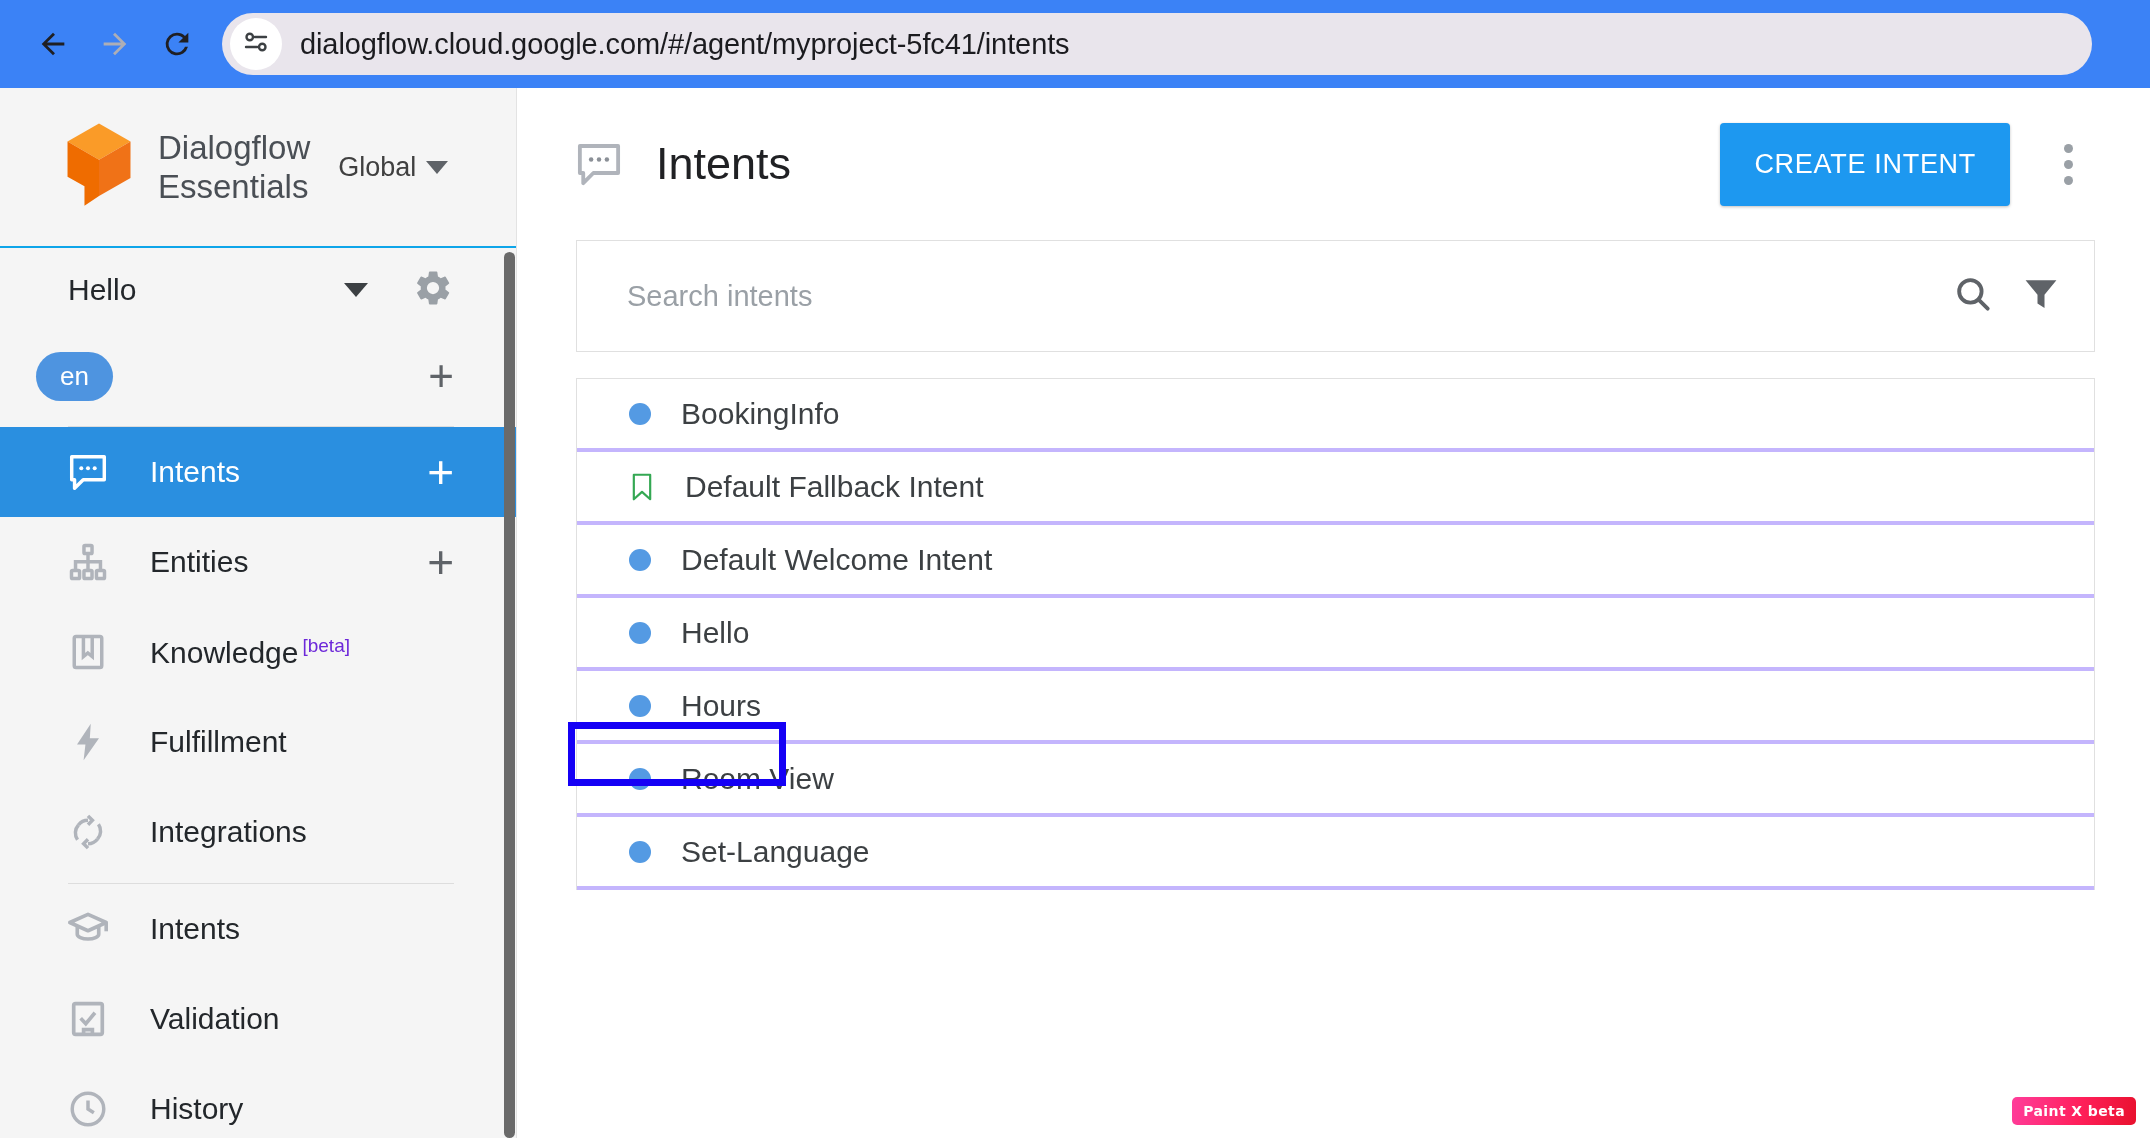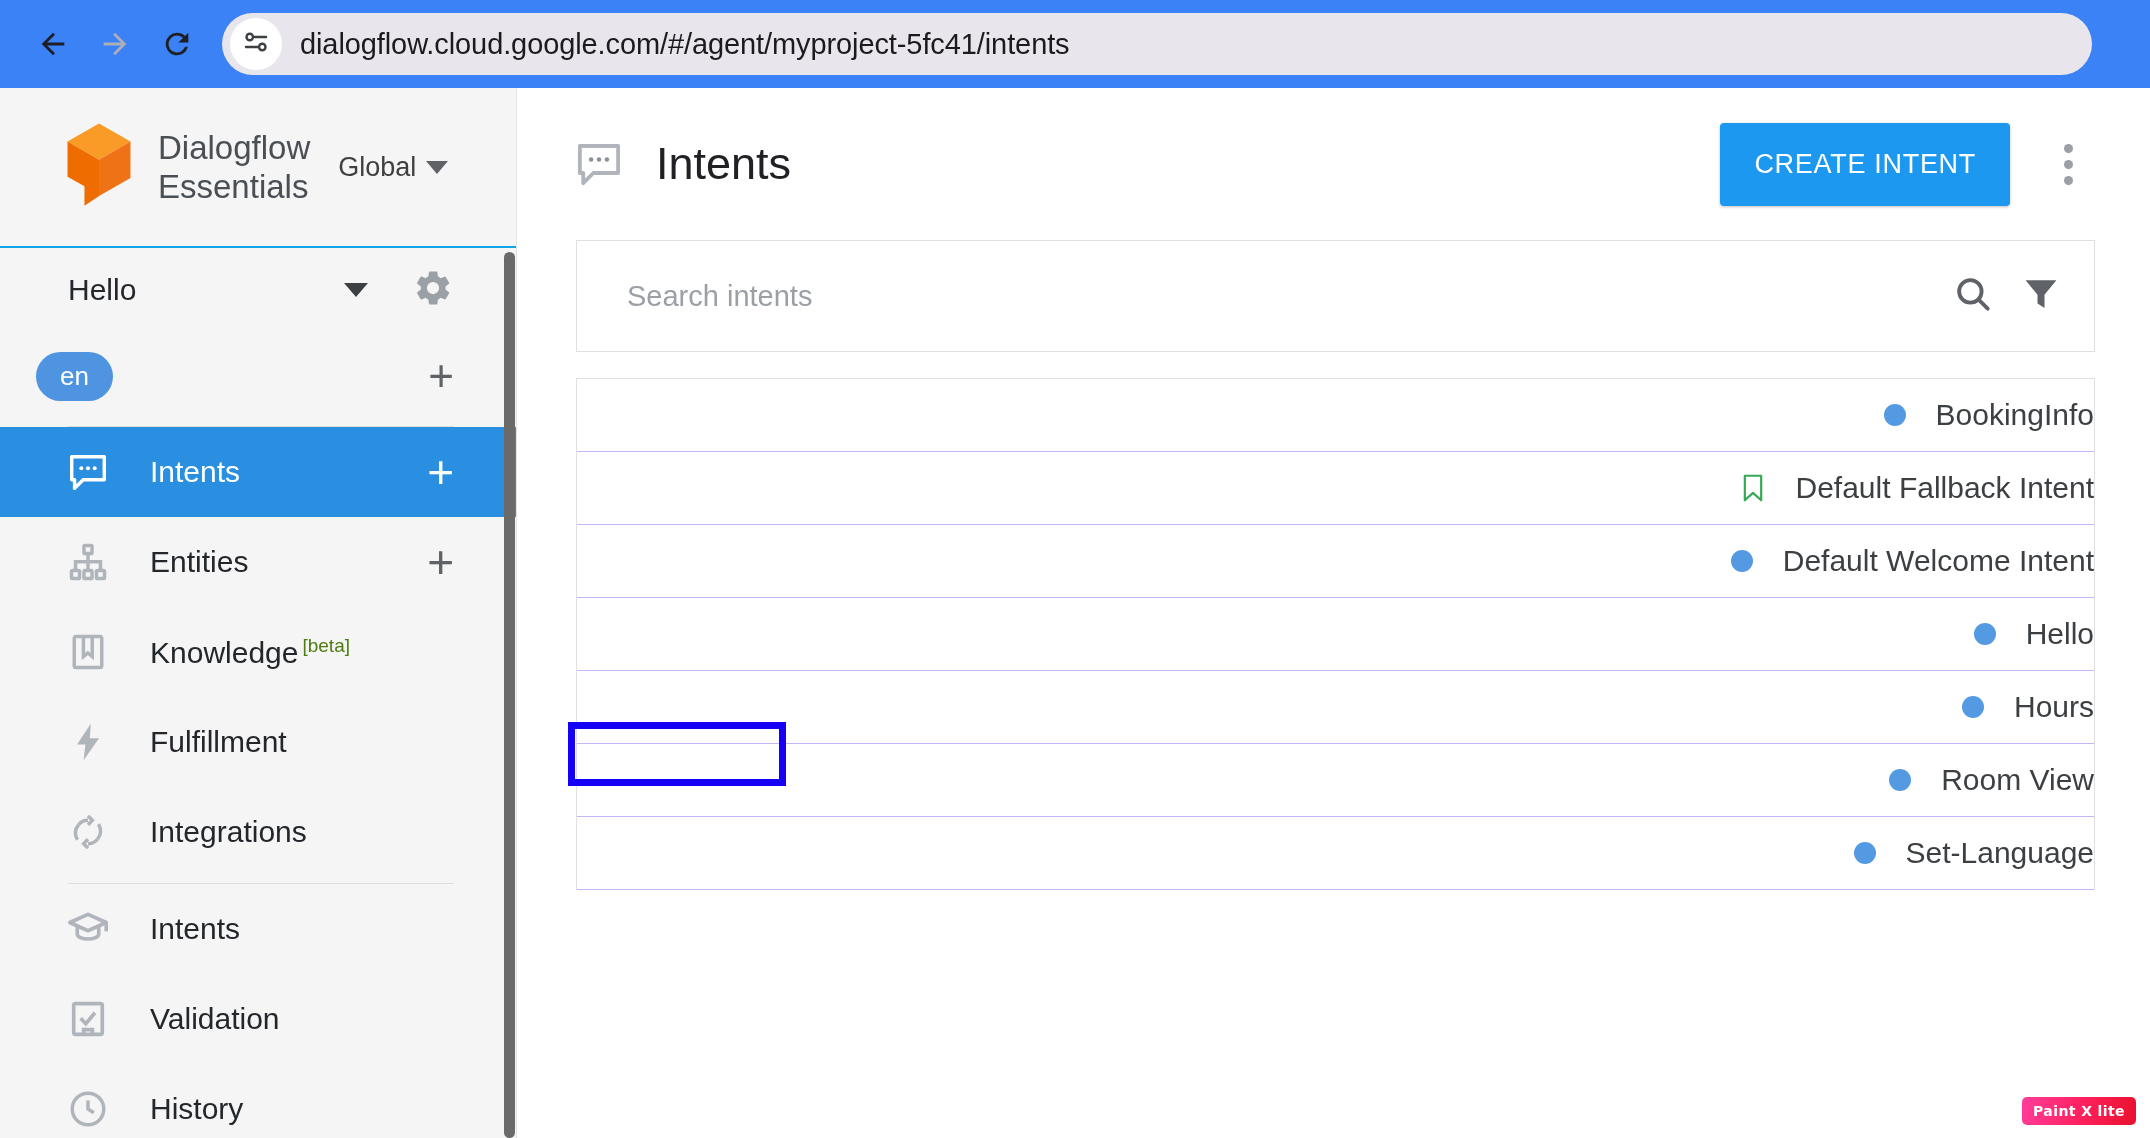--- a/index.html
+++ b/index.html
@@ -129,21 +129,21 @@
     width: 52px; min-width: 52px; height: 52px;
     display: flex; align-items: center; justify-content: center;
   }
   .nav-label {
     margin-left: 36px;
     font-size: 30px;
     flex: 1;
     white-space: nowrap;
   }
   .nav-beta {
-    font-size: 19px; color: #4d7c0f;
+    font-size: 19px; color: #6d28d9;
     vertical-align: super;
     margin-left: 4px;
   }
   .nav-plus { font-size: 46px; font-weight: 300; line-height: 1; }
   .nav-item.active .nav-plus { color: #ffffff; }
   .nav-item:not(.active) .nav-plus { color: #5f6368; }
 
   .sb-scrollbar {
     position: absolute; right: 1px; top: 164px;
     width: 11px; height: 886px;
@@ -209,22 +209,21 @@
 
   .intent-list {
     border: 1px solid #e0e0e0;
     border-bottom: none;
     background: #ffffff;
   }
   .intent-row {
     height: 73px;
     display: flex; align-items: center;
     padding-left: 52px;
-    border-bottom: 1px solid #c4b5fd;
-    justify-content: flex-end;
+    border-bottom: 4px solid #c4b5fd;
   }
   .intent-dot {
     width: 22px; height: 22px; min-width: 22px;
     border-radius: 50%;
     background: #549ae3;
   }
   .intent-flag { width: 26px; min-width: 26px; height: 30px; }
   .intent-name {
     margin-left: 30px;
     font-size: 30px; color: #3c4043;
@@ -509,13 +508,13 @@
           <span class="intent-name">Set-Language</span>
         </div>
 
       </div>
     </div>
   </div>
 
   <div class="annotation-box"></div>
 </div>
 
-<div class="watermark">Paint X lite</div>
+<div class="watermark">Paint X beta</div>
 
 </body></html>

